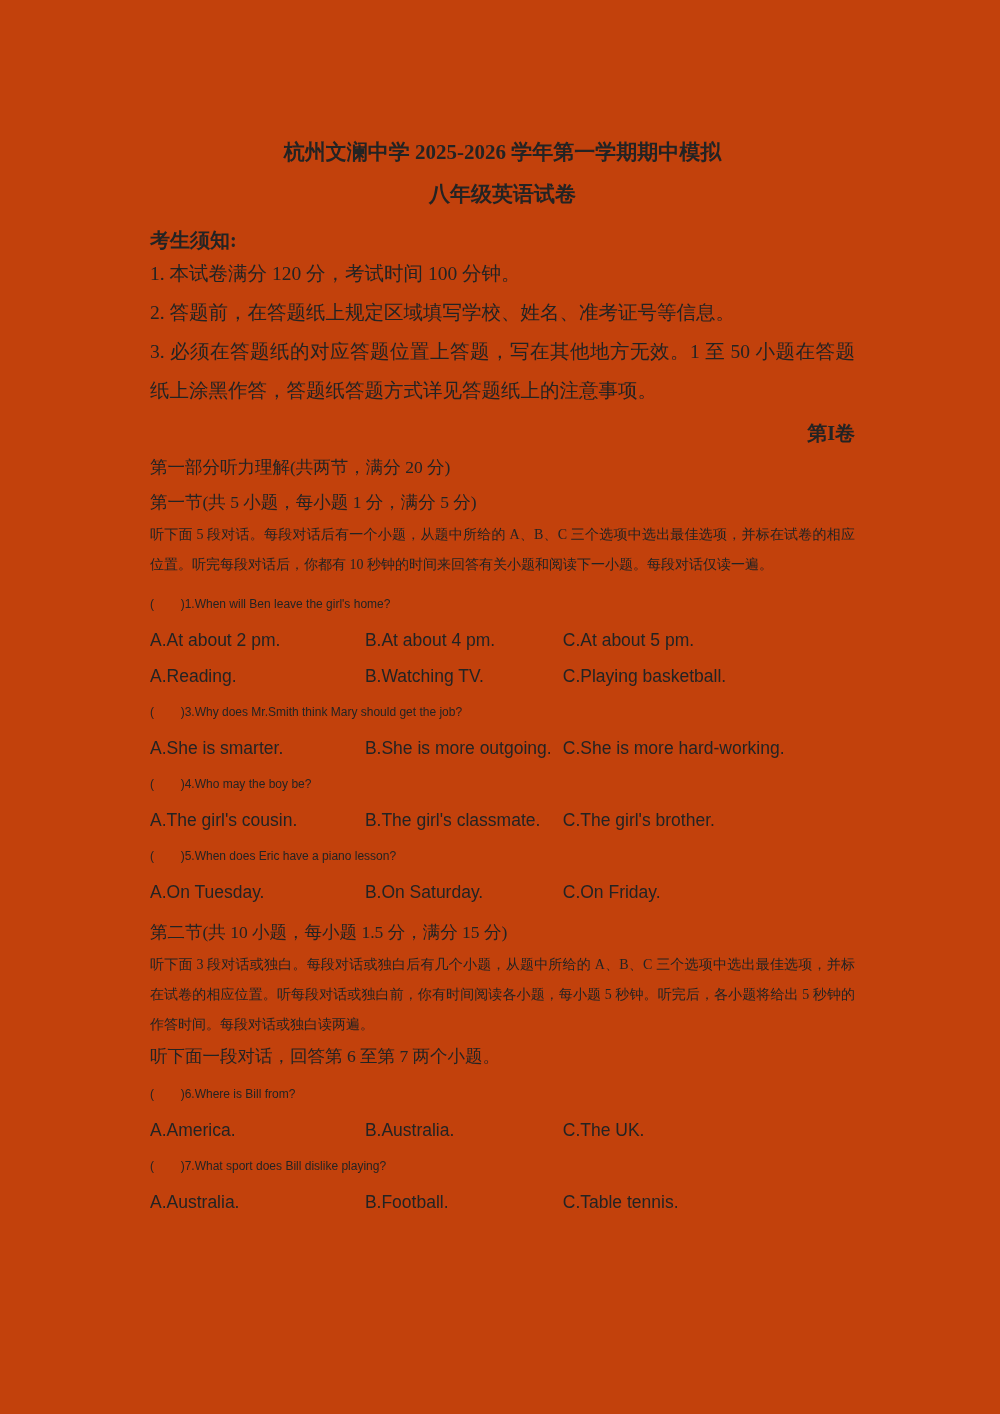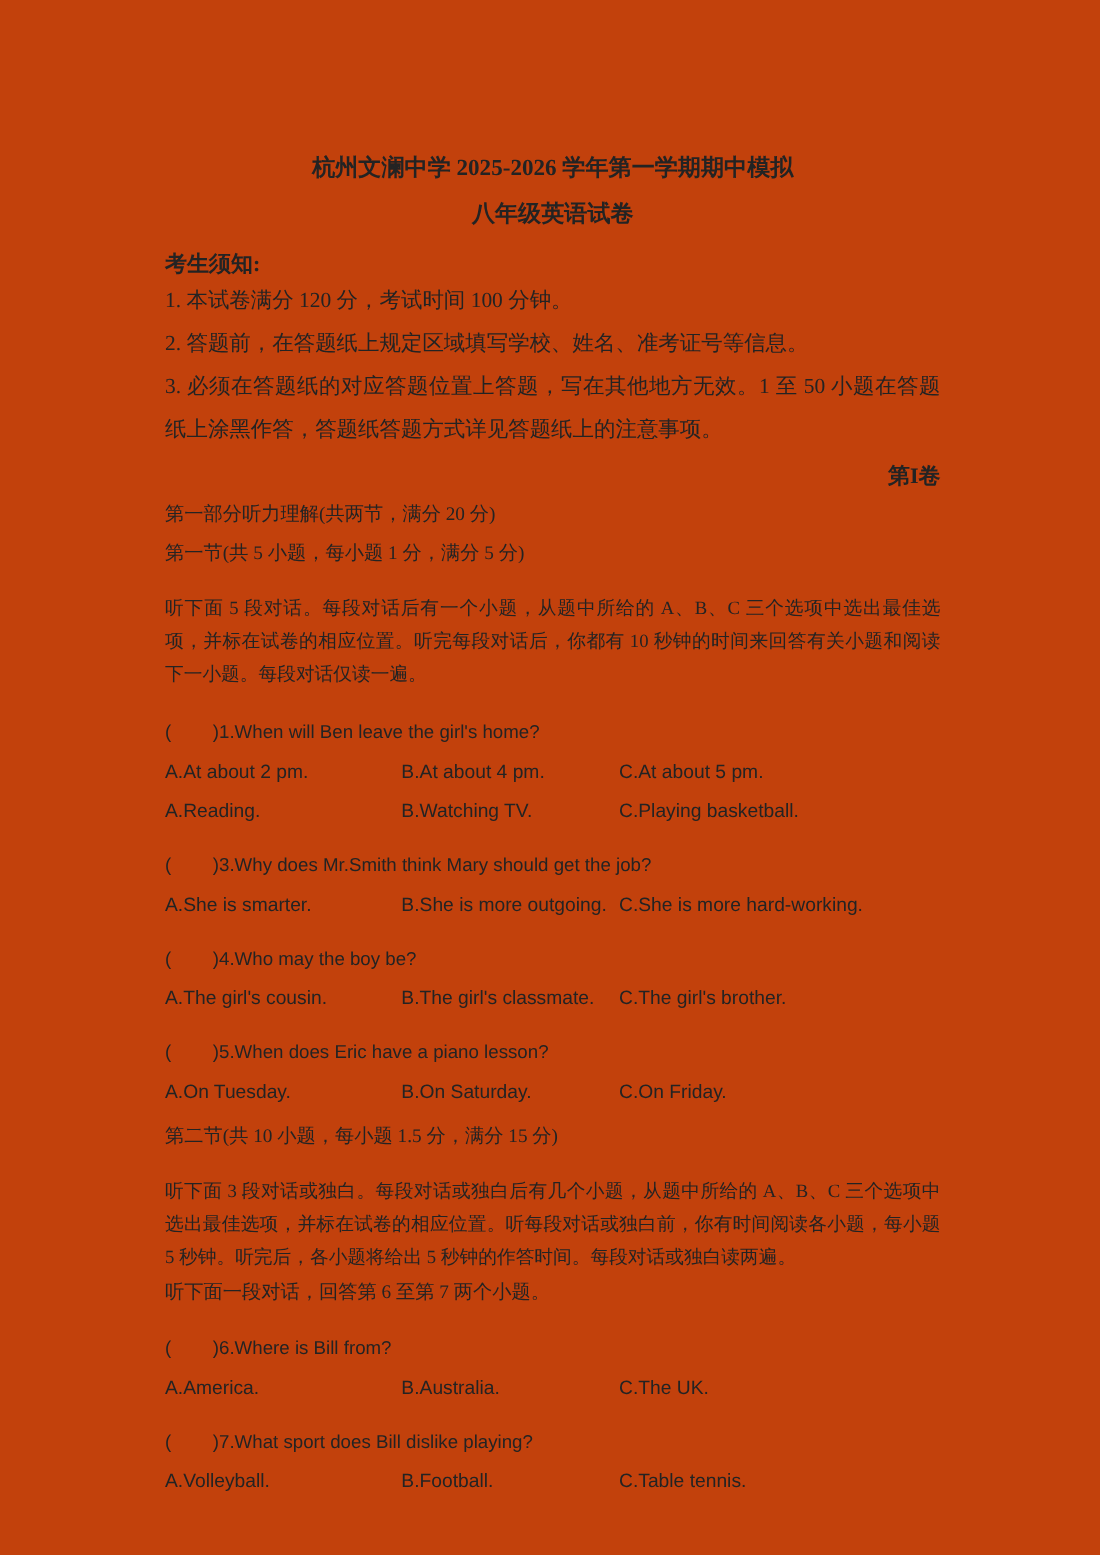--- a/index.html
+++ b/index.html
@@ -69,36 +69,36 @@
     margin-top: 4px;
   }
   .section-heading {
     font-family: "Liberation Serif", serif;
     font-size: 17.5px;
     line-height: 31px;
     margin-top: 4px;
   }
   .instructions {
     font-family: "Liberation Serif", serif;
-    font-size: 17px;
+    font-size: 14px;
     line-height: 30px;
     text-align: justify;
-    margin-top: 20px;
+    margin-top: 2px;
   }
   .lead-line {
     font-family: "Liberation Serif", serif;
     font-size: 17.5px;
     line-height: 28px;
     margin-top: 2px;
   }
   
   .qline {
-    font-size: 17px;
+    font-size: 12px;
     line-height: 23px;
-    margin-top: 26px;
+    margin-top: 13px;
     white-space: pre-wrap;
   }
   .optline {
     font-size: 17.5px;
     line-height: 23px;
     margin-top: 13px;
   }
   .opt {
     display: inline-block;
     vertical-align: top;
@@ -165,18 +165,18 @@
 
   <div class="qline">(        )6.Where is Bill from?</div>
   <div class="optline">
     <span class="opt optA">A.America.</span>
     <span class="opt optB">B.Australia.</span>
     <span class="opt optC">C.The UK.</span>
   </div>
 
   <div class="qline">(        )7.What sport does Bill dislike playing?</div>
   <div class="optline">
-    <span class="opt optA">A.Volleyball.</span>
+    <span class="opt optA">A.Australia.</span>
     <span class="opt optB">B.Football.</span>
     <span class="opt optC">C.Table tennis.</span>
   </div>
 
 </div>
 
 </body></html>

